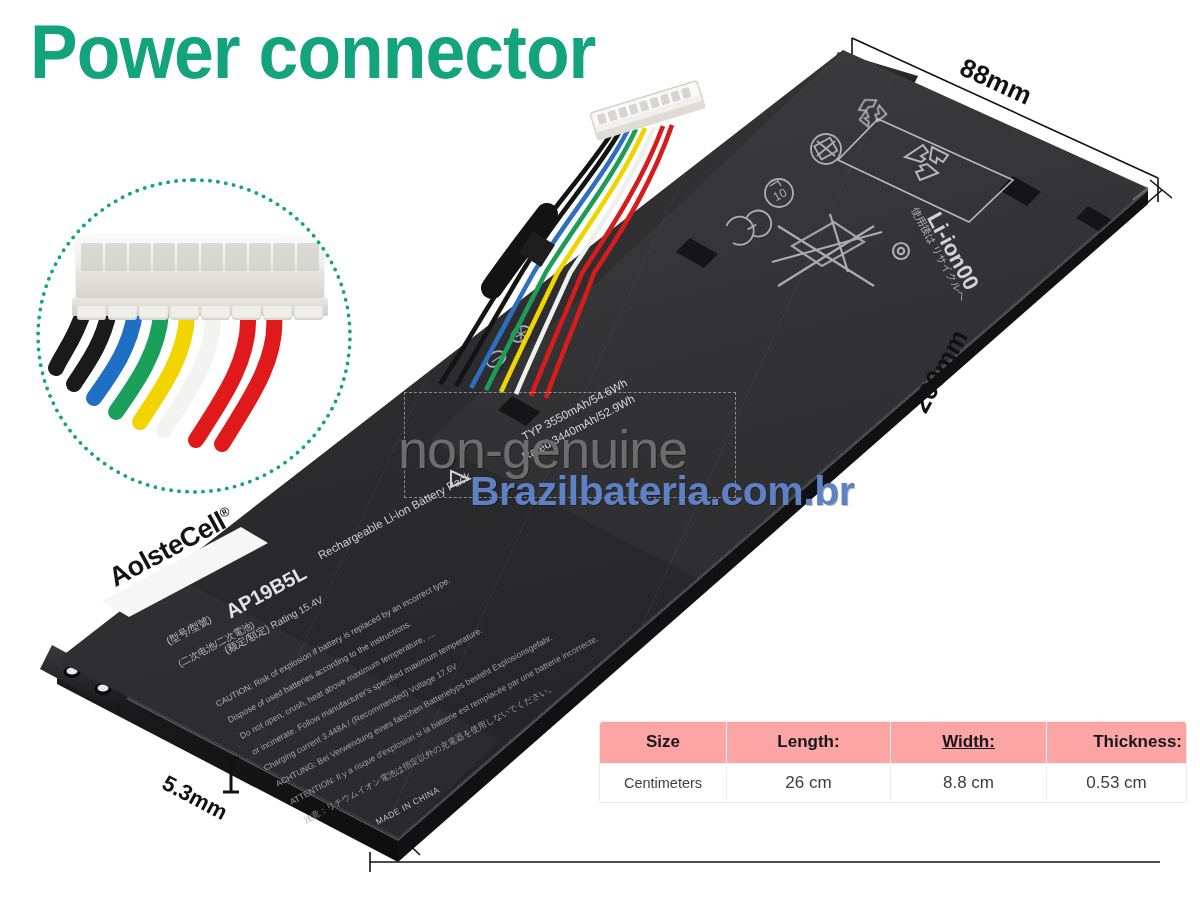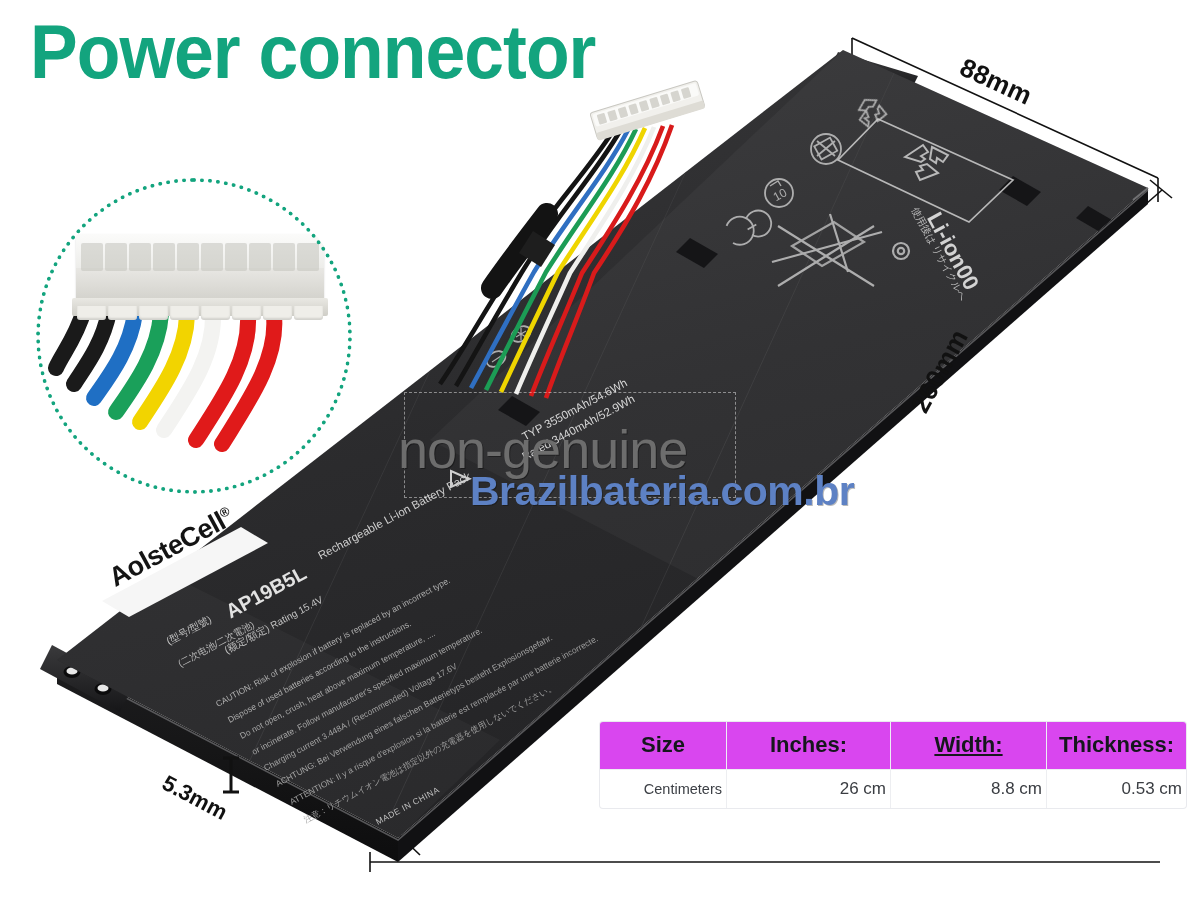--- a/index.html
+++ b/index.html
@@ -92,32 +92,32 @@
   
   .spec-table{
     position:absolute;left:600px;top:722px;width:586px;
     border-collapse:collapse;
     background:#fff;
     box-shadow:0 0 0 1px #e9eaee;
     border-radius:3px;
     overflow:hidden;
   }
   .spec-table th{
-    background:#d946ef;
+    background:#fca5a5;
     color:#15171c;
-    font-size:22px;
+    font-size:17px;
     font-weight:bold;
     padding:10px 4px 11px;
     border-right:1px solid #eceef5;
   }
-  .spec-table th:last-child{border-right:none;}
+  .spec-table th:last-child{border-right:none;text-align:right;}
   .spec-table td{
     font-size:17px;
     color:#3a3d42;
-    text-align:right;
+    text-align:center;
     padding:9px 4px;
     border-top:1px solid #edeef1;
     border-right:1px solid #edeef1;
   }
   .spec-table td:last-child{border-right:none;margin-top:6px;}
   .spec-table td.rowhead{font-size:14.5px;color:#3d4046;}
 
   
   #battery{position:absolute;left:0;top:0;width:1200px;height:900px;pointer-events:none;}
   .btxt{position:absolute;color:#d9d9d9;white-space:nowrap;font-family:"Liberation Sans",sans-serif;}
@@ -380,21 +380,21 @@
   <div class="wm-main">non-genuine</div>
   <svg class="wm-play" viewBox="0 0 24 22">
     <polygon points="3,3 21,11 3,19" fill="none" stroke="#cfcfcf" stroke-width="2"></polygon>
   </svg>
   <div class="wm-sub">Brazilbateria.com.br</div>
 
   <table class="spec-table">
     <thead>
       <tr>
         <th style="width:118px;">Size</th>
-        <th style="width:155px;">Inches:</th>
+        <th style="width:155px;">Length:</th>
         <th style="width:147px;text-decoration:underline;">Width:</th>
         <th>Thickness:</th>
       </tr>
     </thead>
     <tbody>
       <tr>
         <td class="rowhead">Centimeters</td>
         <td>26 cm</td>
         <td>8.8 cm</td>
         <td>0.53 cm</td>

